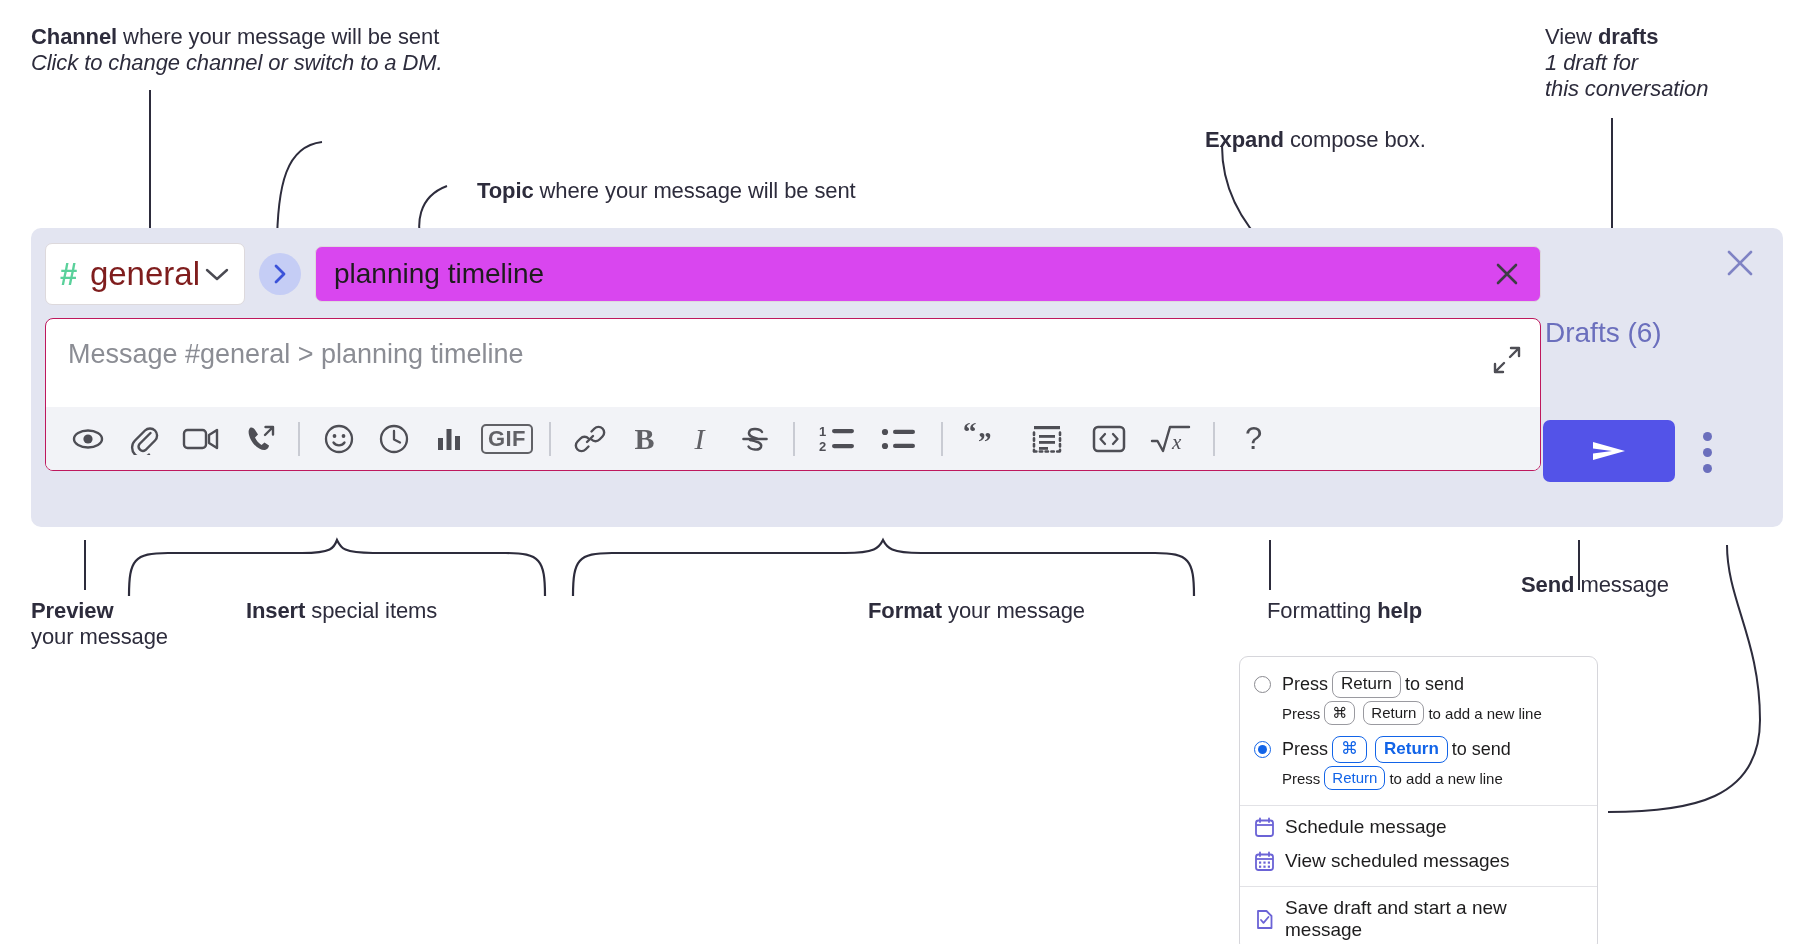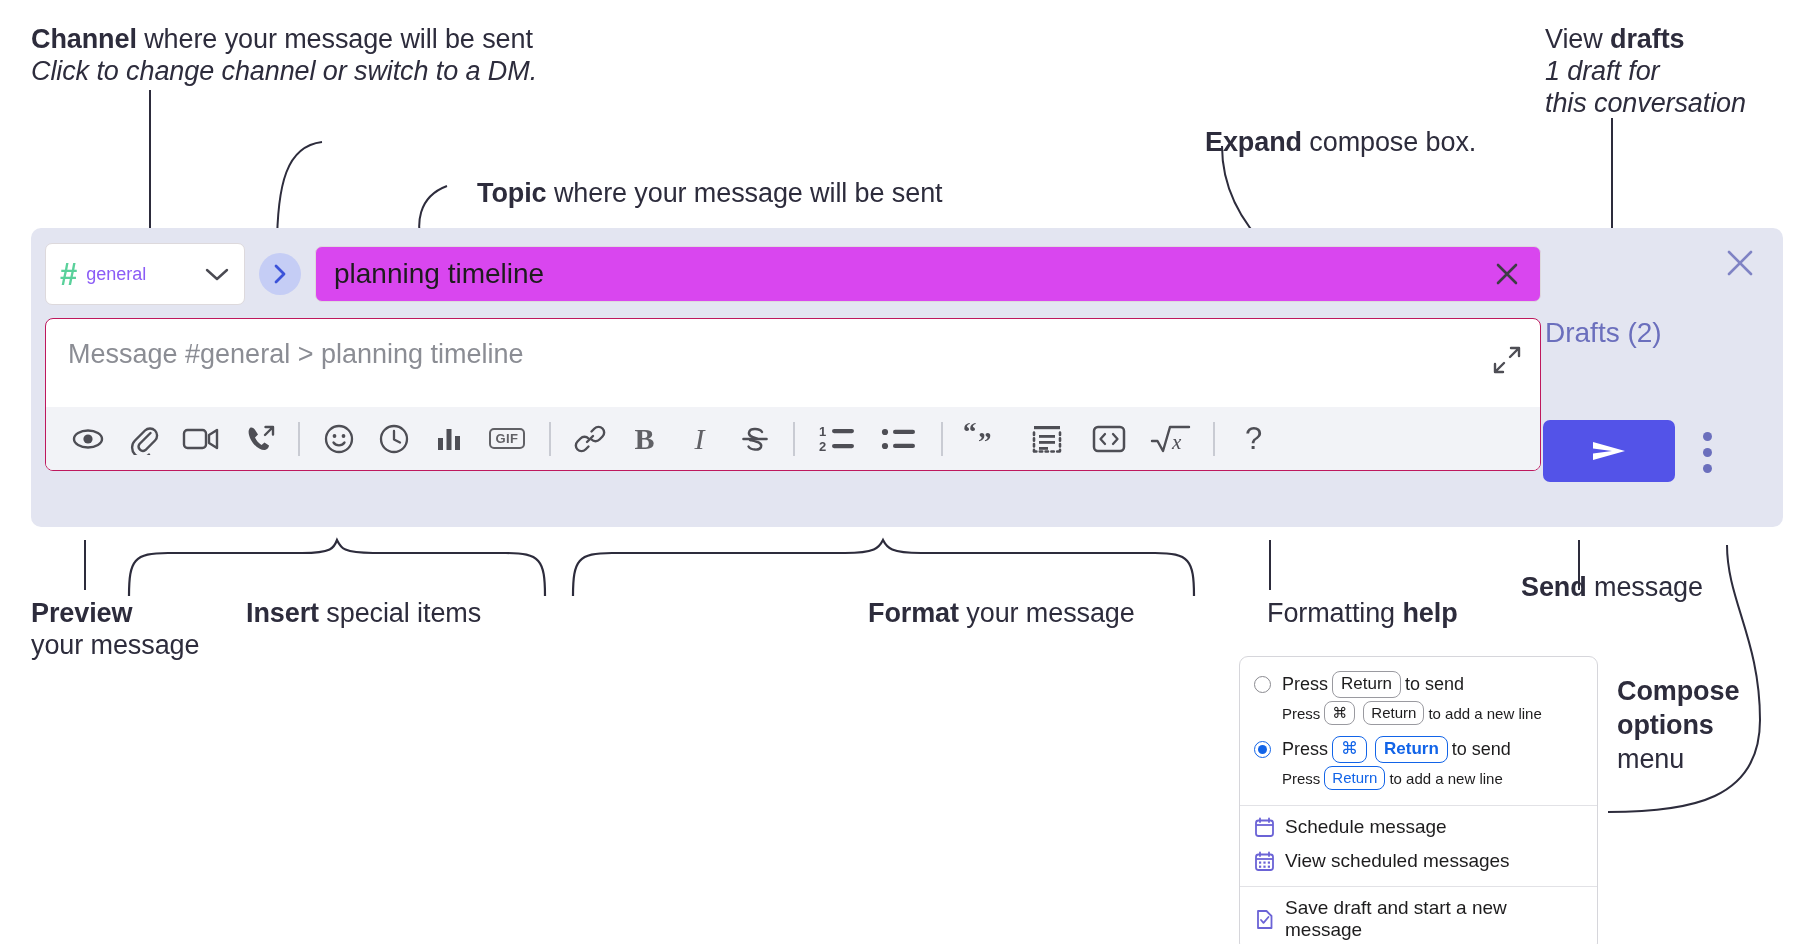--- a/index.html
+++ b/index.html
@@ -9,21 +9,21 @@
     font-family:"Liberation Sans","DejaVu Sans",sans-serif;
     color:#2d2c3c;
     overflow:hidden;
     position:relative;
   }
   .stage{position:absolute;left:0;top:0;width:1814px;height:944px;}
 
   
   .anno{
     position:absolute;
-    font-size:27px;
+    font-size:22px;
     line-height:1.18;
     color:#2d2c3c;
     white-space:nowrap;
     letter-spacing:-0.1px;
   }
   .anno b{font-weight:bold;}
   .anno .ital{font-style:italic;}
 
   
   .compose{
@@ -48,21 +48,21 @@
     border:1px solid #ddd9dc;
     border-radius:7px;
     display:flex;align-items:center;
     box-sizing:border-box;
     padding:0 14px;
   }
   .hash{
     color:#5ad19b;font-size:31px;font-weight:bold;line-height:1;
     margin-right:9px;display:inline-block;
   }
-  .chan-name{font-size:18px;color:#8b5cf6;flex:1;}
+  .chan-name{font-size:33px;color:#7f1d1d;flex:1;text-align:right;}
   .chev{margin-left:4px;display:flex;align-items:center;}
   .goto-btn{
     width:42px;height:42px;border-radius:50%;
     background:#c5cdf5;
     margin:0 14px;
     display:flex;align-items:center;justify-content:center;
     flex:0 0 auto;
   }
   .topic-field{
     flex:1;height:56px;
@@ -104,21 +104,21 @@
     color:#616166;
     flex:0 0 auto;
   }
   .tb.wide{width:62px;}
   .sep{
     width:2px;height:34px;background:#c9cbd3;
     margin:0 11px;flex:0 0 auto;
   }
   .gifbox{
     border:2.5px solid #616166;border-radius:5px;
-    font-size:13px;font-weight:bold;letter-spacing:0.4px;
+    font-size:22px;font-weight:bold;letter-spacing:0.4px;
     padding:2px 5px;line-height:1;color:#616166;
   }
   .bld{font-size:30px;font-weight:bold;font-family:"Liberation Serif",serif;}
   .ital-i{font-size:30px;font-style:italic;font-family:"Liberation Serif",serif;}
   .qmark{font-size:31px;color:#4e4e55;}
 
   
   .right-panel{
     position:absolute;right:0;top:0;width:254px;height:100%;
   }
@@ -251,25 +251,20 @@
   </div>
 
   <div class="anno" style="left:1267px;top:598px;">
     <span>Formatting </span><b>help</b>
   </div>
 
   <div class="anno" style="left:1521px;top:572px;">
     <b>Send</b><span> message</span>
   </div>
 
-  <div class="anno" style="left:1617px;top:675px;line-height:1.25;">
-    <div><b>Compose</b></div>
-    <div><b>options</b></div>
-    <div>menu</div>
-  </div>
 
   <div class="compose">
 
     <div class="compose-inner">
 
       <div class="row-top">
 
         <div class="chan-select">
           <span class="hash">#</span>
           <span class="chan-name">general</span>
@@ -461,21 +456,21 @@
       </div>
     </div>
 
     <div class="right-panel">
       <div class="close-x">
         <svg width="34" height="34" viewBox="0 0 34 34">
             <path d="M6 6 L28 28 M28 6 L6 28" fill="none" stroke="#7f83c4" stroke-width="2.6" stroke-linecap="round"></path>
           </svg>
       </div>
 
-      <div class="drafts-link">Drafts (2)</div>
+      <div class="drafts-link">Drafts (6)</div>
 
       <div class="send-btn">
         <svg width="48" height="40" viewBox="0 0 48 40">
             <path d="M8 11 L40 20 L8 29 L8 22.5 L27 20 L8 17.5 Z" fill="#ffffff"></path>
           </svg>
       </div>
 
       <div class="kebab">
         <i></i>
           <i></i>

